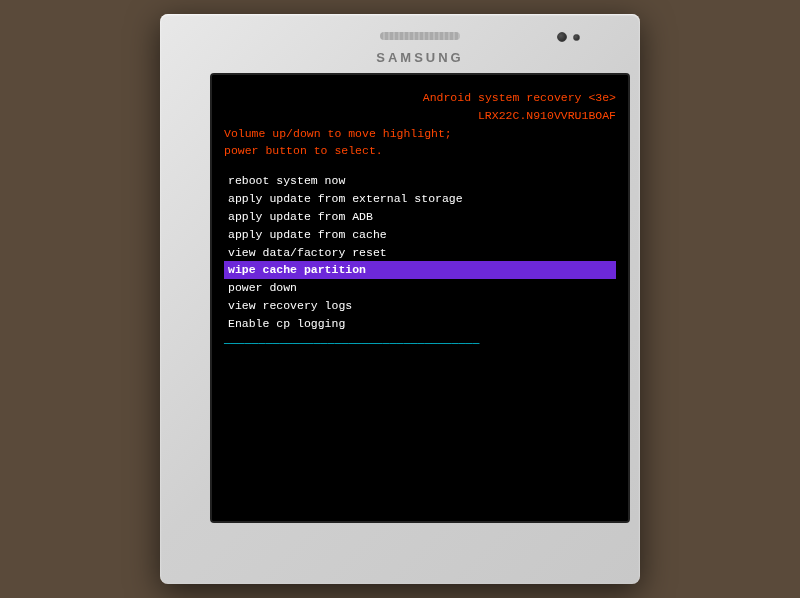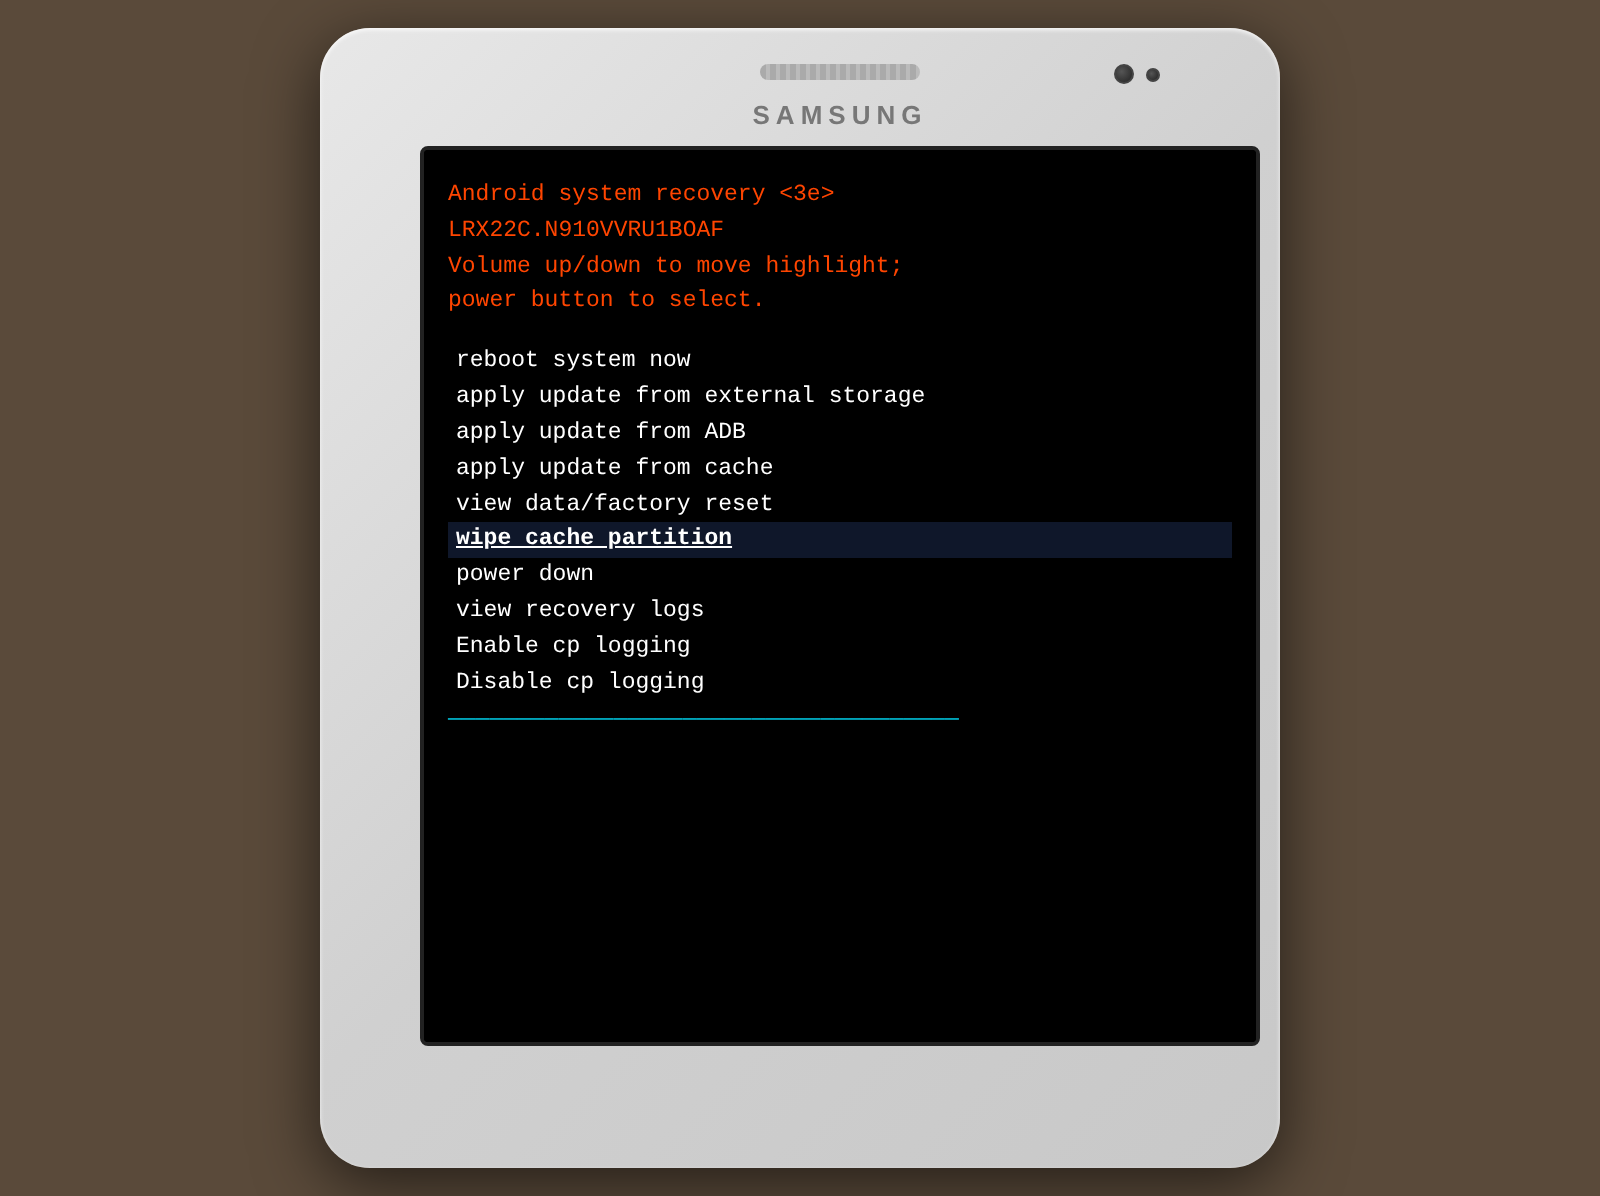--- a/index.html
+++ b/index.html
@@ -11,21 +11,21 @@
       align-items: center;
       justify-content: center;
       font-family: Arial, sans-serif;
       overflow: hidden;
     }
 
     .phone-outer {
       width: 480px;
       height: 570px;
       background: linear-gradient(135deg, #e8e8e8 0%, #d0d0d0 50%, #c8c8c8 100%);
-      border-radius: 25px;
+      border-radius: 8px;
       display: flex;
       flex-direction: column;
       align-items: center;
       justify-content: flex-start;
       box-shadow: 0 8px 32px rgba(0,0,0,0.6), inset 0 1px 2px rgba(255,255,255,0.8);
       padding-top: 18px;
       padding-left: 40px;
     }
 
     .phone-top-bar {
@@ -96,44 +96,44 @@
       padding: 14px 12px;
       font-family: 'Courier New', Courier, monospace;
       font-size: 11.5px;
       line-height: 1.55;
       overflow: hidden;
     }
 
     .header-line {
       color: #ff4500;
       white-space: nowrap;
+      text-align: right;
     }
 
     .instructions {
       color: #ff4500;
       margin-top: 0;
     }
 
     .menu-items {
       margin-top: 12px;
     }
 
     .menu-item {
       color: #fff;
       padding: 0 4px;
       white-space: nowrap;
     }
 
     .menu-item.highlighted {
-      background-color: #0f172a;
+      background-color: #6d28d9;
       color: #fff;
       font-weight: bold;
       display: block;
       width: 100%;
-      text-decoration: underline;
     }
 
     .divider-line {
       color: #00bcd4;
       margin-top: 2px;
     }
   </style>
 </head>
 <body>
 
@@ -157,18 +157,17 @@
       <div class="menu-items">
       <div class="menu-item">reboot system now</div>
           <div class="menu-item">apply update from external storage</div>
           <div class="menu-item">apply update from ADB</div>
           <div class="menu-item">apply update from cache</div>
           <div class="menu-item">view data/factory reset</div>
           <div class="menu-item highlighted">wipe cache partition</div>
           <div class="menu-item">power down</div>
           <div class="menu-item">view recovery logs</div>
           <div class="menu-item">Enable cp logging</div>
-          <div class="menu-item">Disable cp logging</div>
           <div class="divider-line">─────────────────────────────────────</div>
         </div>
     </div>
   </div>
 </div>
 
 </body></html>

